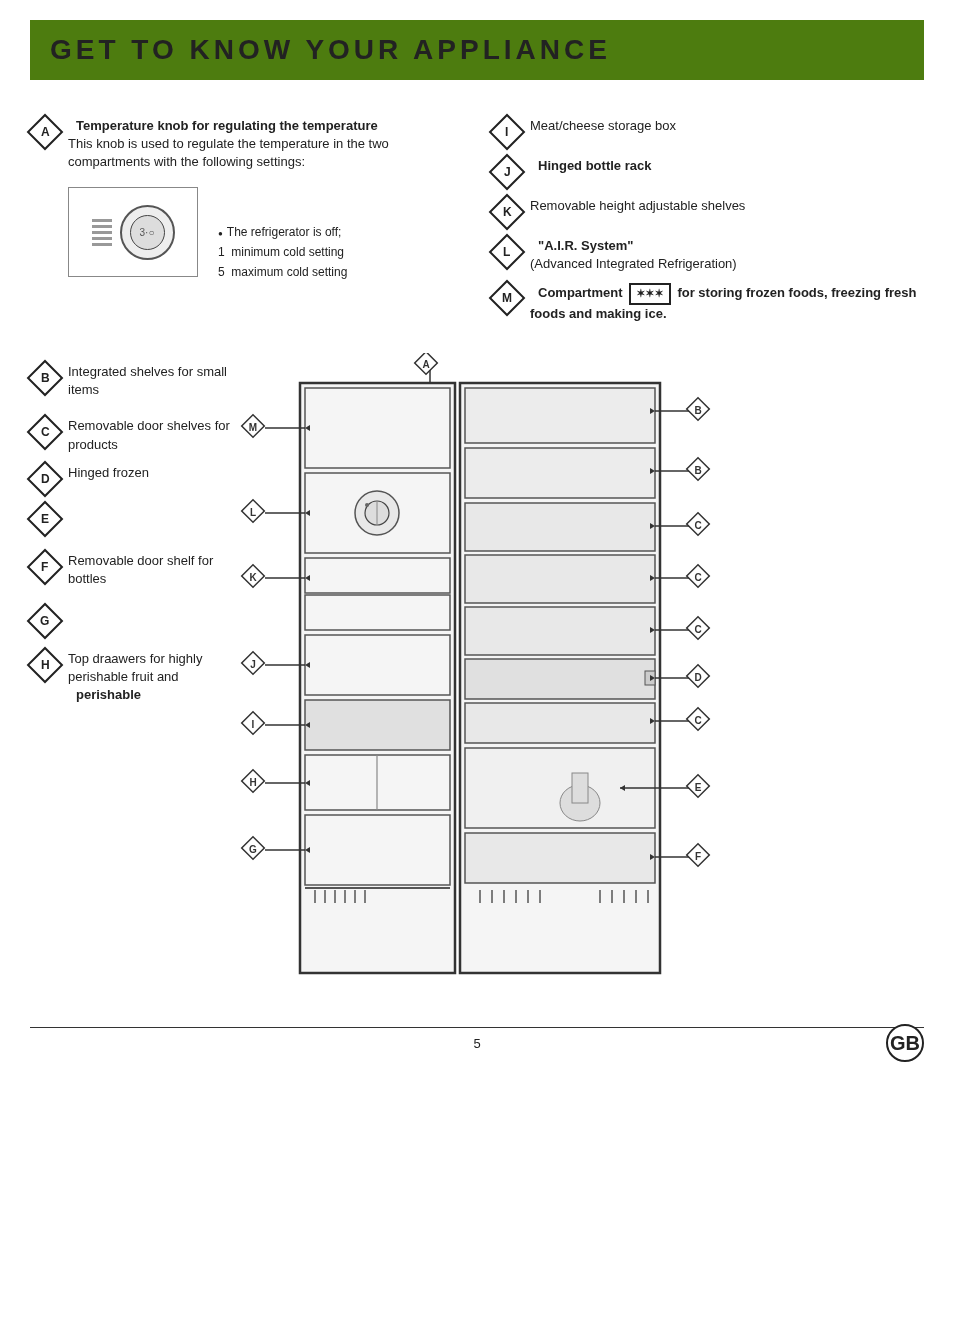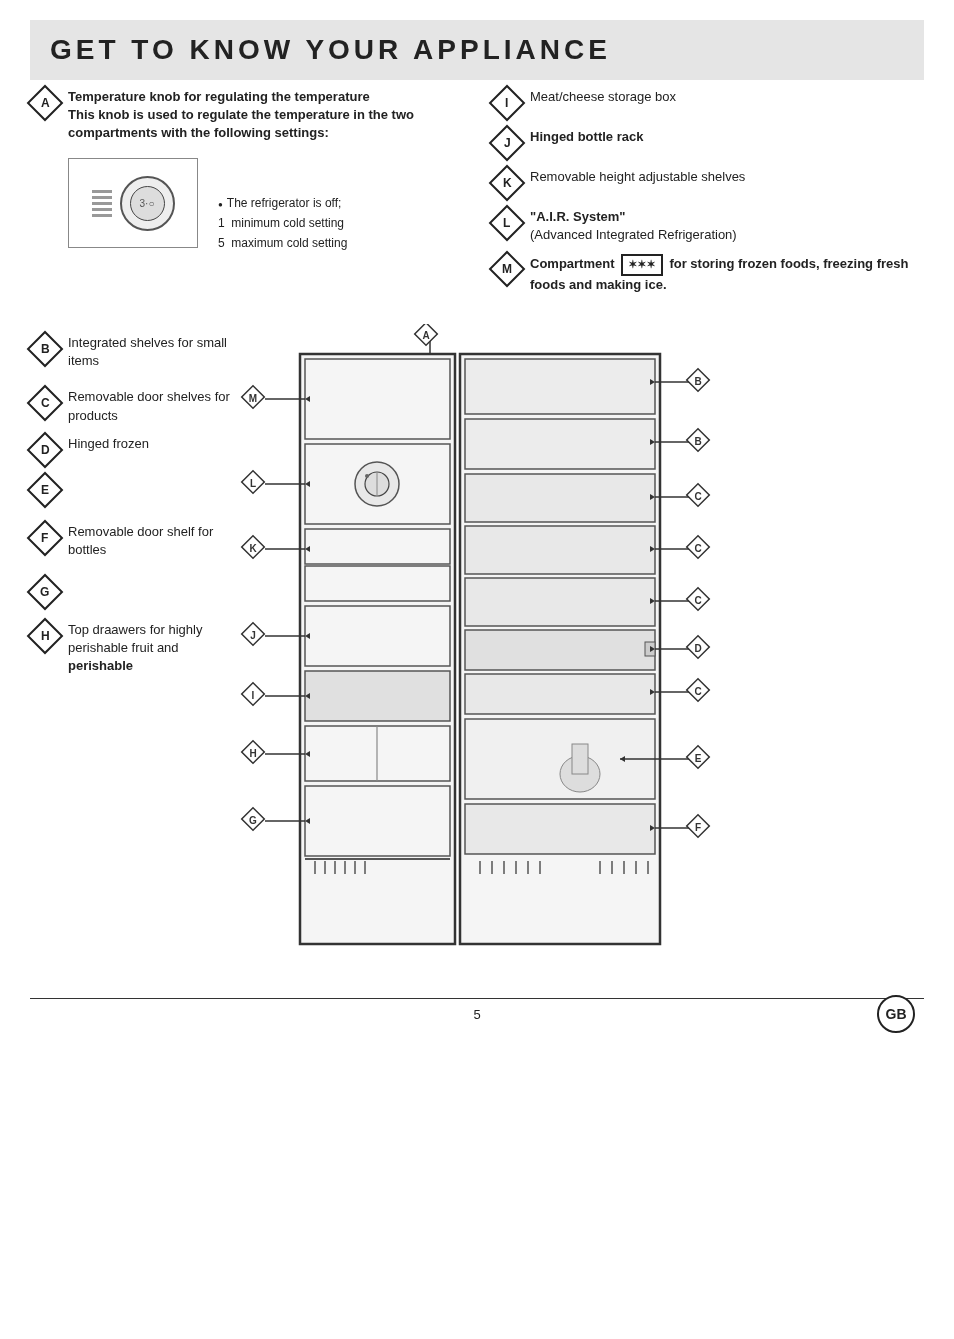--- a/index.html
+++ b/index.html
@@ -5,23 +5,23 @@
     * { box-sizing: border-box; margin: 0; padding: 0; }
     body {
       background: #fff;
       font-family: Arial, sans-serif;
       width: 954px;
       min-height: 1339px;
       padding: 20px 30px;
       color: #222;
     }
     .page-header {
-      background: #e5e5e5;
+      background: #4d7c0f;
       padding: 14px 20px;
-      margin-bottom: 8px;
+      margin-bottom: 37px;
     }
     .page-header h1 {
       font-size: 28px;
       font-weight: bold;
       letter-spacing: 4px;
       color: #222;
     }
     .top-section {
       display: flex;
       gap: 30px;
@@ -64,23 +64,24 @@
       font-size: 12px;
       display: block;
     }
     .item-text {
       font-size: 13px;
       line-height: 1.4;
       flex: 1;
     }
     .item-text .bold {
       font-weight: bold;
+      margin-left: 8px;
     }
     .item-text .normal {
-      font-weight: bold;
+      font-weight: normal;
       text-align: right;
     }
     .temp-section {
       margin-left: 38px;
       margin-bottom: 10px;
     }
     .temp-image {
       display: flex;
       gap: 20px;
       align-items: center;
@@ -153,30 +154,30 @@
       margin-top: 20px;
       border-top: 1.5px solid #333;
       padding-top: 8px;
       position: relative;
     }
     .page-num {
       font-size: 13px;
     }
     .gb-badge {
       position: absolute;
-      right: 9px;
+      right: 0;
       width: 38px;
       height: 38px;
       border-radius: 50%;
       border: 2.5px solid #222;
       display: flex;
       align-items: center;
       justify-content: center;
       font-weight: bold;
-      font-size: 14px;
+      font-size: 20px;
       background: #fff;
     }
     .star-badge {
       display: inline-flex;
       align-items: center;
       justify-content: center;
       border: 2px solid #222;
       padding: 1px 5px;
       font-size: 11px;
       margin: 0 3px;

